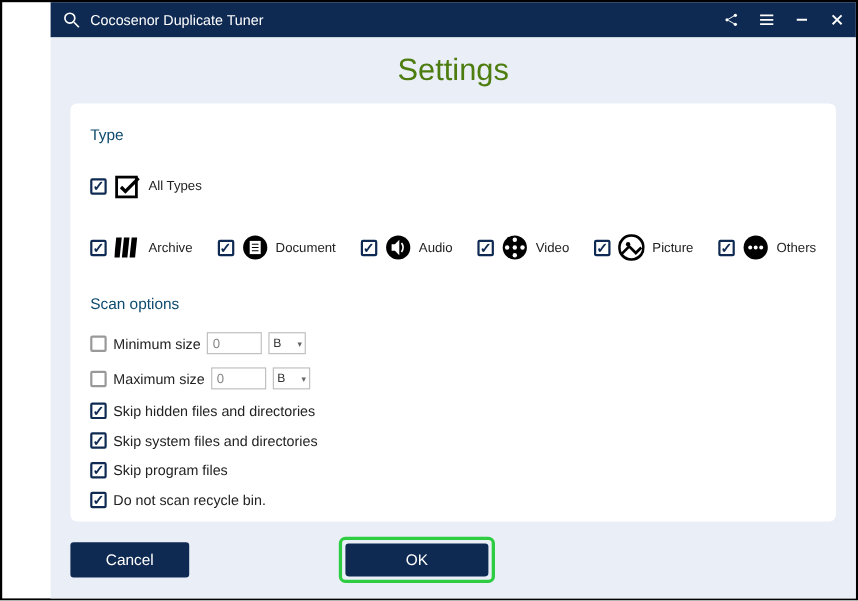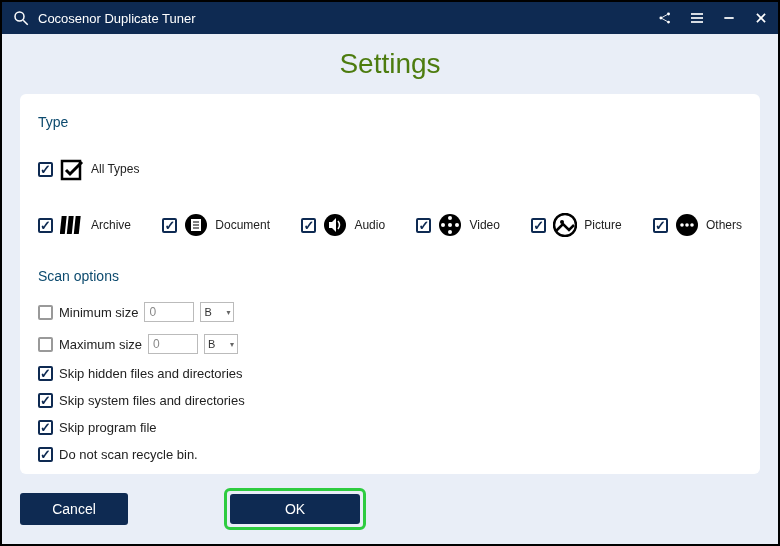--- a/index.html
+++ b/index.html
@@ -1,18 +1,18 @@
 <!DOCTYPE html>
 <html><head>
 <meta charset="utf-8">
 <style>
 * { box-sizing: border-box; margin: 0; padding: 0; }
 body { font-family: "Segoe UI", Arial, sans-serif; background: #fff; width: 780px; height: 546px; overflow: hidden; }
 
-.outer-border { width: 780px; height: 546px; border: 2px solid #000; position: relative; }
+.outer-border { width: 780px; height: 546px; border: 2px solid #000; position: relative; padding-left: 44px; }
 
 .titlebar { height: 32px; background: #0e2a52; color: #fff; display: flex; align-items: center; padding: 0 8px 0 10px; }
 .titlebar .logo { width: 18px; height: 18px; margin-right: 8px; }
 .titlebar .title { font-size: 13px; font-weight: 500; flex: 1; }
 .titlebar .win-controls { display: flex; gap: 14px; align-items: center; }
 .titlebar .win-btn { width: 18px; height: 18px; display: flex; align-items: center; justify-content: center; cursor: pointer; color: #fff; }
 
 .content-area { height: calc(100% - 32px); background: #e9eef7; padding: 0 18px 10px 18px; position: relative; }
 
 .page-title { text-align: center; font-size: 28px; font-weight: 400; color: #4d7c0f; padding: 14px 0 14px 0; }
@@ -37,21 +37,21 @@
 .scan-row .label { font-size: 13px; color: #222; }
 .scan-row.full { grid-column: 1 / -1; }
 
 .num-input { width: 50px; height: 20px; border: 1px solid #bbb; font-size: 12px; padding: 0 4px; color: #888; }
 .unit-select { width: 34px; height: 20px; border: 1px solid #bbb; font-size: 11px; background: #fff; display: inline-flex; align-items: center; justify-content: space-between; padding: 0 3px; color: #333; cursor: pointer; }
 .unit-select .caret { font-size: 8px; color: #666; }
 
 .button-row { display: flex; gap: 20px; margin-top: 14px; align-items: center; }
 .btn { width: 108px; height: 32px; border-radius: 3px; font-size: 14px; display: flex; align-items: center; justify-content: center; cursor: pointer; }
 .btn-cancel { background: #0e2a52; color: #fff; }
-.btn-ok-wrap { border: 3px solid #2ecc40; border-radius: 6px; padding: 3px; margin-left: 76px; }
+.btn-ok-wrap { border: 3px solid #2ecc40; border-radius: 6px; padding: 3px; margin-left: 116px; }
 .btn-ok { background: #0e2a52; color: #fff; width: 130px; height: 30px; border-radius: 3px; display: flex; align-items: center; justify-content: center; font-size: 14px; }
 
 svg { display: block; }
 </style>
 </head>
 <body>
 
 <div class="outer-border">
 
   <div class="titlebar">
@@ -217,21 +217,21 @@
           <span class="label">Skip hidden files and directories</span>
         </div>
 
         <div class="scan-row">
           <span class="checkbox checked"></span>
           <span class="label">Skip system files and directories</span>
         </div>
 
         <div class="scan-row">
           <span class="checkbox checked"></span>
-          <span class="label">Skip program file</span>
+          <span class="label">Skip program files</span>
         </div>
 
         <div class="scan-row">
           <span class="checkbox checked"></span>
           <span class="label">Do not scan recycle bin.</span>
         </div>
 
       </div>
     </div>
 

